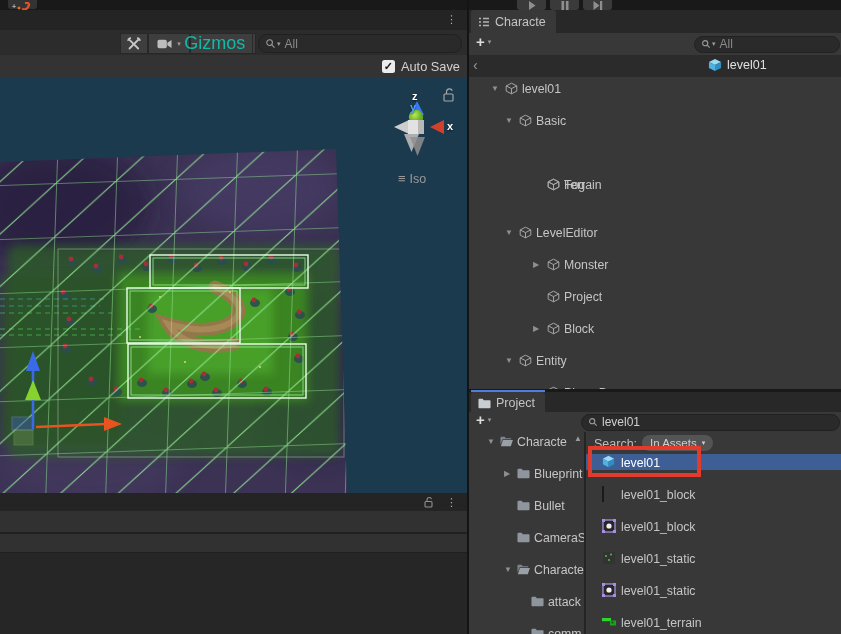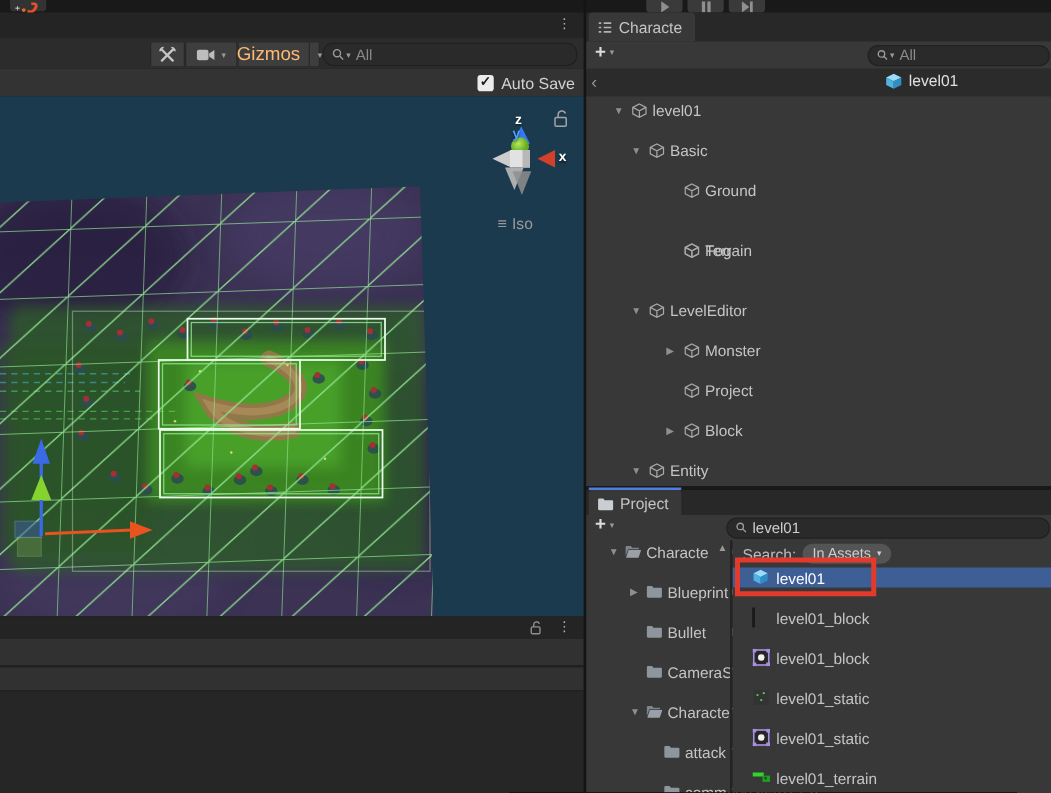--- a/index.html
+++ b/index.html
@@ -122,21 +122,21 @@
       </svg>
     </div>
     <div class="tbtn abs" style="left:148px;top:3px;width:40px;gap:4px">
       <svg width="16" height="10" viewBox="0 0 16 10">
         <rect x="0.5" y="0.8" width="9.3" height="8.4" rx="1.6" fill="#bdbdbd"></rect>
         <path d="M10.3 3.8 L14.5 1 L14.5 9 L10.3 6.2Z" fill="#bdbdbd"></path>
       </svg>
       <span class="caret">▾</span>
     </div>
     <div class="tbtn abs" style="left:190px;top:3px;width:64px;padding:0">
-      <span style="color:#fdba74;font-size:15px;padding:0 7px">Gizmos</span>
+      <span style="color:#14b8a6;font-size:18px;padding:0 7px">Gizmos</span>
       <span style="border-left:1px solid #2a2a2a;height:100%;display:flex;align-items:center;padding:0 6px" class="caret">▾</span>
     </div>
     <div class="searchbox abs" style="left:258px;top:4px;width:190px;height:17px">
       <span class="q">
         <svg width="11" height="11" viewBox="0 0 12 12">
             <circle cx="5" cy="5" r="3.1" fill="none" stroke="#9a9a9a" stroke-width="1.2"></circle>
             <path d="M7.4 7.4 L10.4 10.4" stroke="#9a9a9a" stroke-width="1.2"></path>
           </svg>
       </span>
         <span class="caret" style="margin-left:-3px">▾</span>
@@ -383,29 +383,20 @@
     <span class="lb" style="left:53px">level01</span>
       </div>
       <div class="trow" style="top:19px">
     <span class="tri" style="left:36px">▼</span>
     <span class="ic" style="left:50px">
           <svg width="13" height="13" viewBox="0 0 12 12">
             <path d="M6 1.1 10.9 3.6 10.9 8.4 6 10.9 1.1 8.4 1.1 3.6Z M1.1 3.6 6 6.1 10.9 3.6 M6 6.1 6 10.9" fill="none" stroke="#a8a8a8" stroke-width="0.9"></path>
           </svg>
         </span>
     <span class="lb" style="left:67px">Basic</span>
-      </div>
-      <div class="trow" style="top:35px">
-
-    <span class="ic" style="left:78px">
-          <svg width="13" height="13" viewBox="0 0 12 12">
-            <path d="M6 1.1 10.9 3.6 10.9 8.4 6 10.9 1.1 8.4 1.1 3.6Z M1.1 3.6 6 6.1 10.9 3.6 M6 6.1 6 10.9" fill="none" stroke="#a8a8a8" stroke-width="0.9"></path>
-          </svg>
-        </span>
-    <span class="lb" style="left:95px">Ground</span>
       </div>
       <div class="trow" style="top:67px">
 
     <span class="ic" style="left:78px">
           <svg width="13" height="13" viewBox="0 0 12 12">
             <path d="M6 1.1 10.9 3.6 10.9 8.4 6 10.9 1.1 8.4 1.1 3.6Z M1.1 3.6 6 6.1 10.9 3.6 M6 6.1 6 10.9" fill="none" stroke="#a8a8a8" stroke-width="0.9"></path>
           </svg>
         </span>
     <span class="lb" style="left:95px">Fog</span>
       </div>

